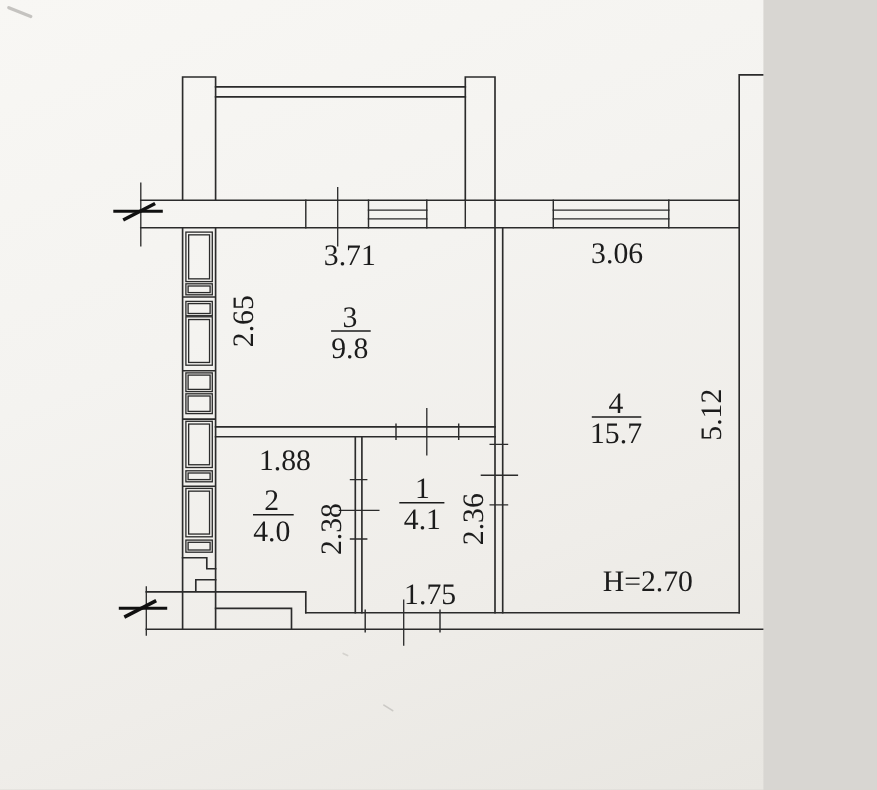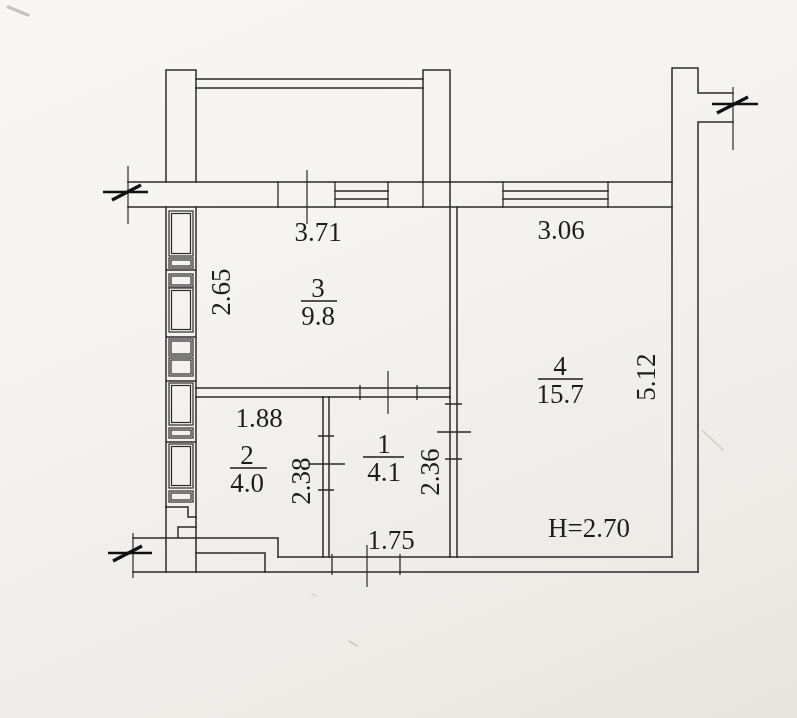--- a/index.html
+++ b/index.html
@@ -1,18 +1,18 @@
 <!DOCTYPE html>
 <html><head>
 <meta charset="utf-8">
 <style>
   html,body { margin:0; padding:0; }
   body { background:#d8d6d2; font-family:"Liberation Serif","DejaVu Serif",serif; }
   .stage {
-    position:relative; width:797px; height:718px; overflow:hidden;
+    position:relative; width:694px; height:718px; overflow:hidden;
     background:linear-gradient(158deg,#f8f7f4 0%,#f4f3f0 38%,#efede9 70%,#e8e6e1 100%);
   }
   svg { position:absolute; inset:0; display:block; }
   svg text {
     font-family:"Liberation Serif","DejaVu Serif",serif;
     font-size:27px; fill:#1c1c1c;
   }
 </style>
 </head>
 <body>

